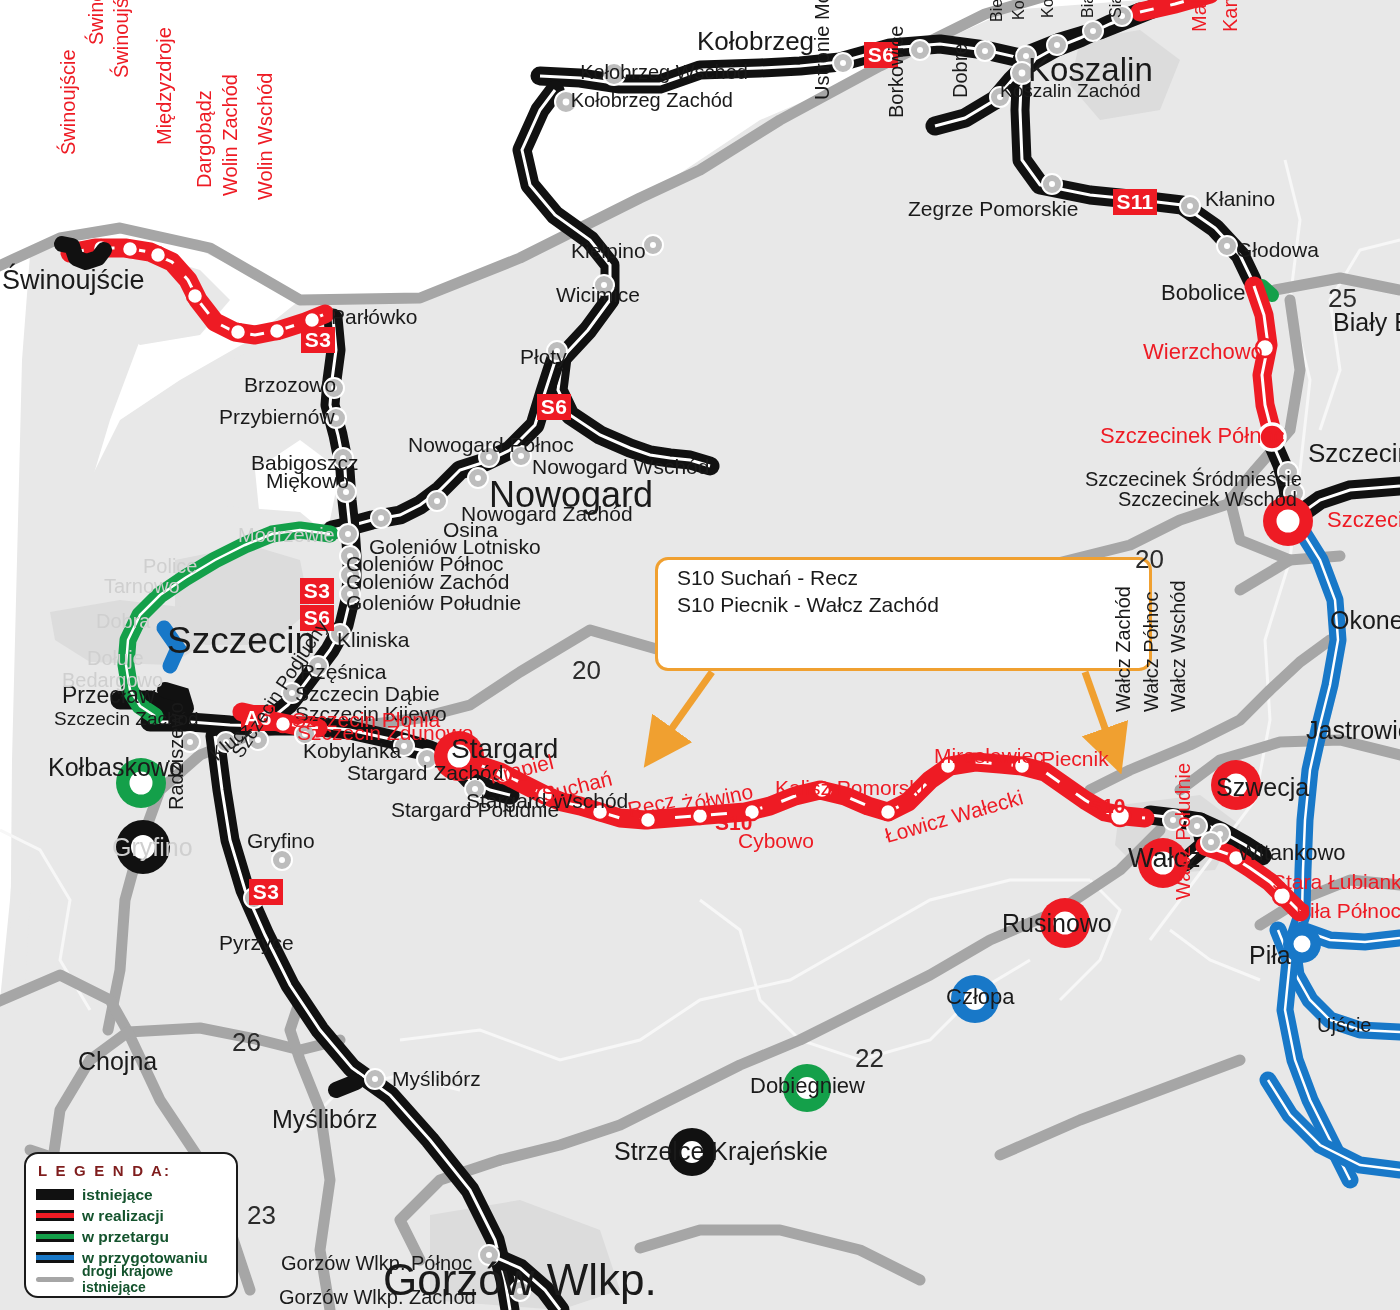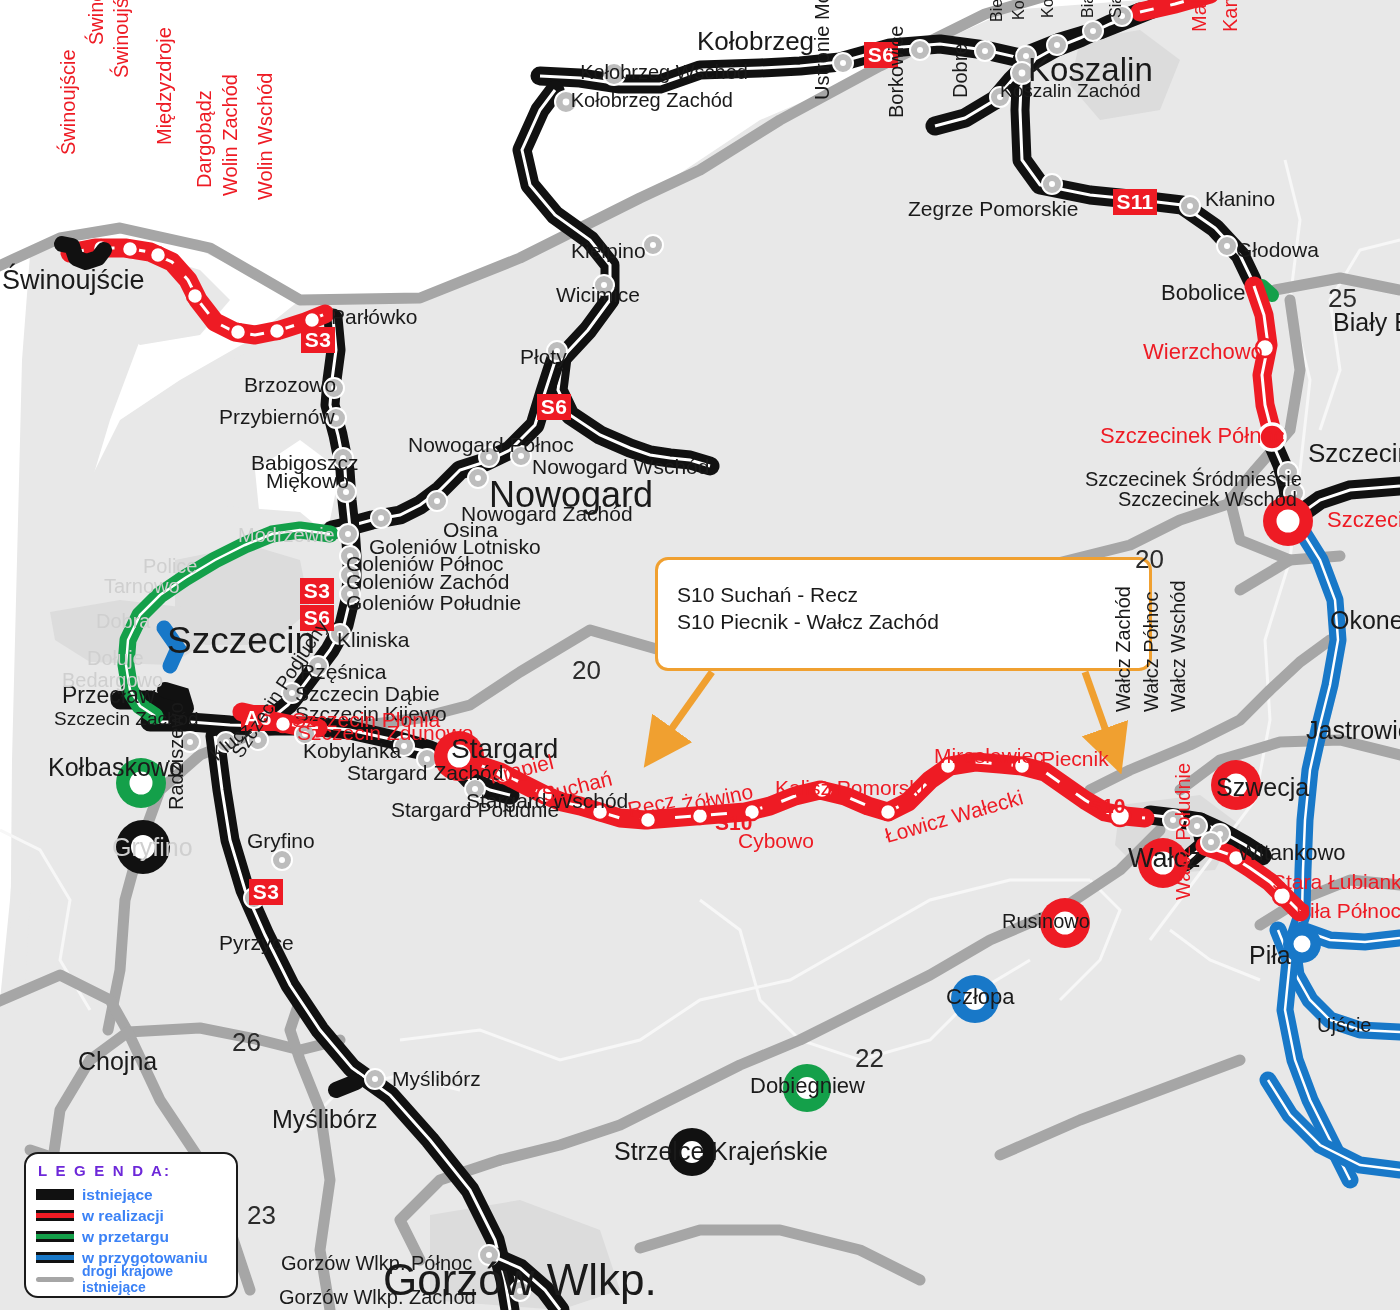--- a/index.html
+++ b/index.html
@@ -22,32 +22,32 @@
   .shield{position:absolute;background:#ee1b24;color:#fff;font-weight:bold;
           display:flex;align-items:center;justify-content:center;
           letter-spacing:.3px;}
 
   
   #legend{
     position:absolute;left:24px;top:1152px;width:214px;height:146px;
     background:#fff;border:2px solid #1a1a1a;border-radius:14px;
     box-sizing:border-box;padding:7px 10px 5px 10px;
   }
-  #legend .ltitle{font-size:15px;font-weight:bold;letter-spacing:2.2px;color:#6d28d9;margin:1px 0 5px 2px;}
+  #legend .ltitle{font-size:15px;font-weight:bold;letter-spacing:2.2px;color:#7f1d1d;margin:1px 0 5px 2px;}
   #legend .lrow{display:flex;align-items:center;height:21px;}
   #legend .lkey{width:38px;height:12px;margin-right:8px;flex:none;position:relative;}
   #legend .lkey i{position:absolute;left:0;width:38px;display:block;}
-  #legend .ltext{font-size:15.5px;font-weight:bold;color:#3b82f6;}
+  #legend .ltext{font-size:15.5px;font-weight:bold;color:#14532d;}
   #legend .ltext.thin{font-weight:bold;font-size:14px;}
 
   
   #callout{
     position:absolute;left:655px;top:557px;width:497px;height:114px;
     background:#ffffff;border:3px solid #f0a030;border-radius:13px;
-    box-sizing:border-box;padding:21px 0 0 19px;
+    box-sizing:border-box;padding:4px 0 0 19px;
   }
   #callout div{font-size:21px;color:#1a1a1a;line-height:27px;white-space:nowrap;}
 </style>
 </head>
 <body>
 
 <div id="map-root">
 
   <svg id="map-svg" viewBox="0 0 1400 1310" xmlns="http://www.w3.org/2000/svg">
     <defs>
@@ -469,21 +469,21 @@
       <div class="lbl lbl-black" style="left: 697px; top: 28px; font-size: 26px;">Kołobrzeg</div>
       <div class="lbl lbl-black" style="left: 1028px; top: 53px; font-size: 33px;">Koszalin</div>
       <div class="lbl lbl-black" style="left: 489px; top: 477px; font-size: 36px;">Nowogard</div>
       <div class="lbl lbl-black" style="left: 167px; top: 622px; font-size: 37px;">Szczecin</div>
       <div class="lbl lbl-black" style="left: 451px; top: 735px; font-size: 28px;">Stargard</div>
       <div class="lbl lbl-black" style="left: 383px; top: 1258px; font-size: 44px;">Gorzów Wlkp.</div>
       <div class="lbl lbl-black" style="left: 1249px; top: 943px; font-size: 25px;">Piła</div>
       <div class="lbl lbl-black" style="left: 1317px; top: 1015px; font-size: 20px;">Ujście</div>
       <div class="lbl lbl-black" style="left: 1128px; top: 845px; font-size: 27px;">Wałcz</div>
       <div class="lbl lbl-black" style="left: 1216px; top: 775px; font-size: 25px;">Szwecja</div>
-      <div class="lbl lbl-black" style="left: 1002px; top: 911px; font-size: 20px;">Rusinowo</div>
+      <div class="lbl lbl-black" style="left: 1002px; top: 911px; font-size: 25px;">Rusinowo</div>
       <div class="lbl lbl-black" style="left: 946px; top: 986px; font-size: 22px;">Człopa</div>
       <div class="lbl lbl-black" style="left: 750px; top: 1075px; font-size: 22px;">Dobiegniew</div>
       <div class="lbl lbl-black" style="left: 614px; top: 1139px; font-size: 25px;">Strzelce Krajeńskie</div>
       <div class="lbl lbl-black" style="left: 272px; top: 1107px; font-size: 25px;">Myślibórz</div>
       <div class="lbl lbl-black" style="left: 78px; top: 1049px; font-size: 25px;">Chojna</div>
       <div class="lbl lbl-black" style="left: 48px; top: 755px; font-size: 25px;">Kołbaskowo</div>
       <div class="lbl lbl-faint" style="left: 112px; top: 835px; font-size: 25px;">Gryfino</div>
       <div class="lbl lbl-black" style="left: 62px; top: 684px; font-size: 23px;">Przecław</div>
       <div class="lbl lbl-black" style="left: 1308px; top: 440px; font-size: 26px;">Szczecinek</div>
       <div class="lbl lbl-black" style="left: 1333px; top: 310px; font-size: 25px;">Biały B</div>

